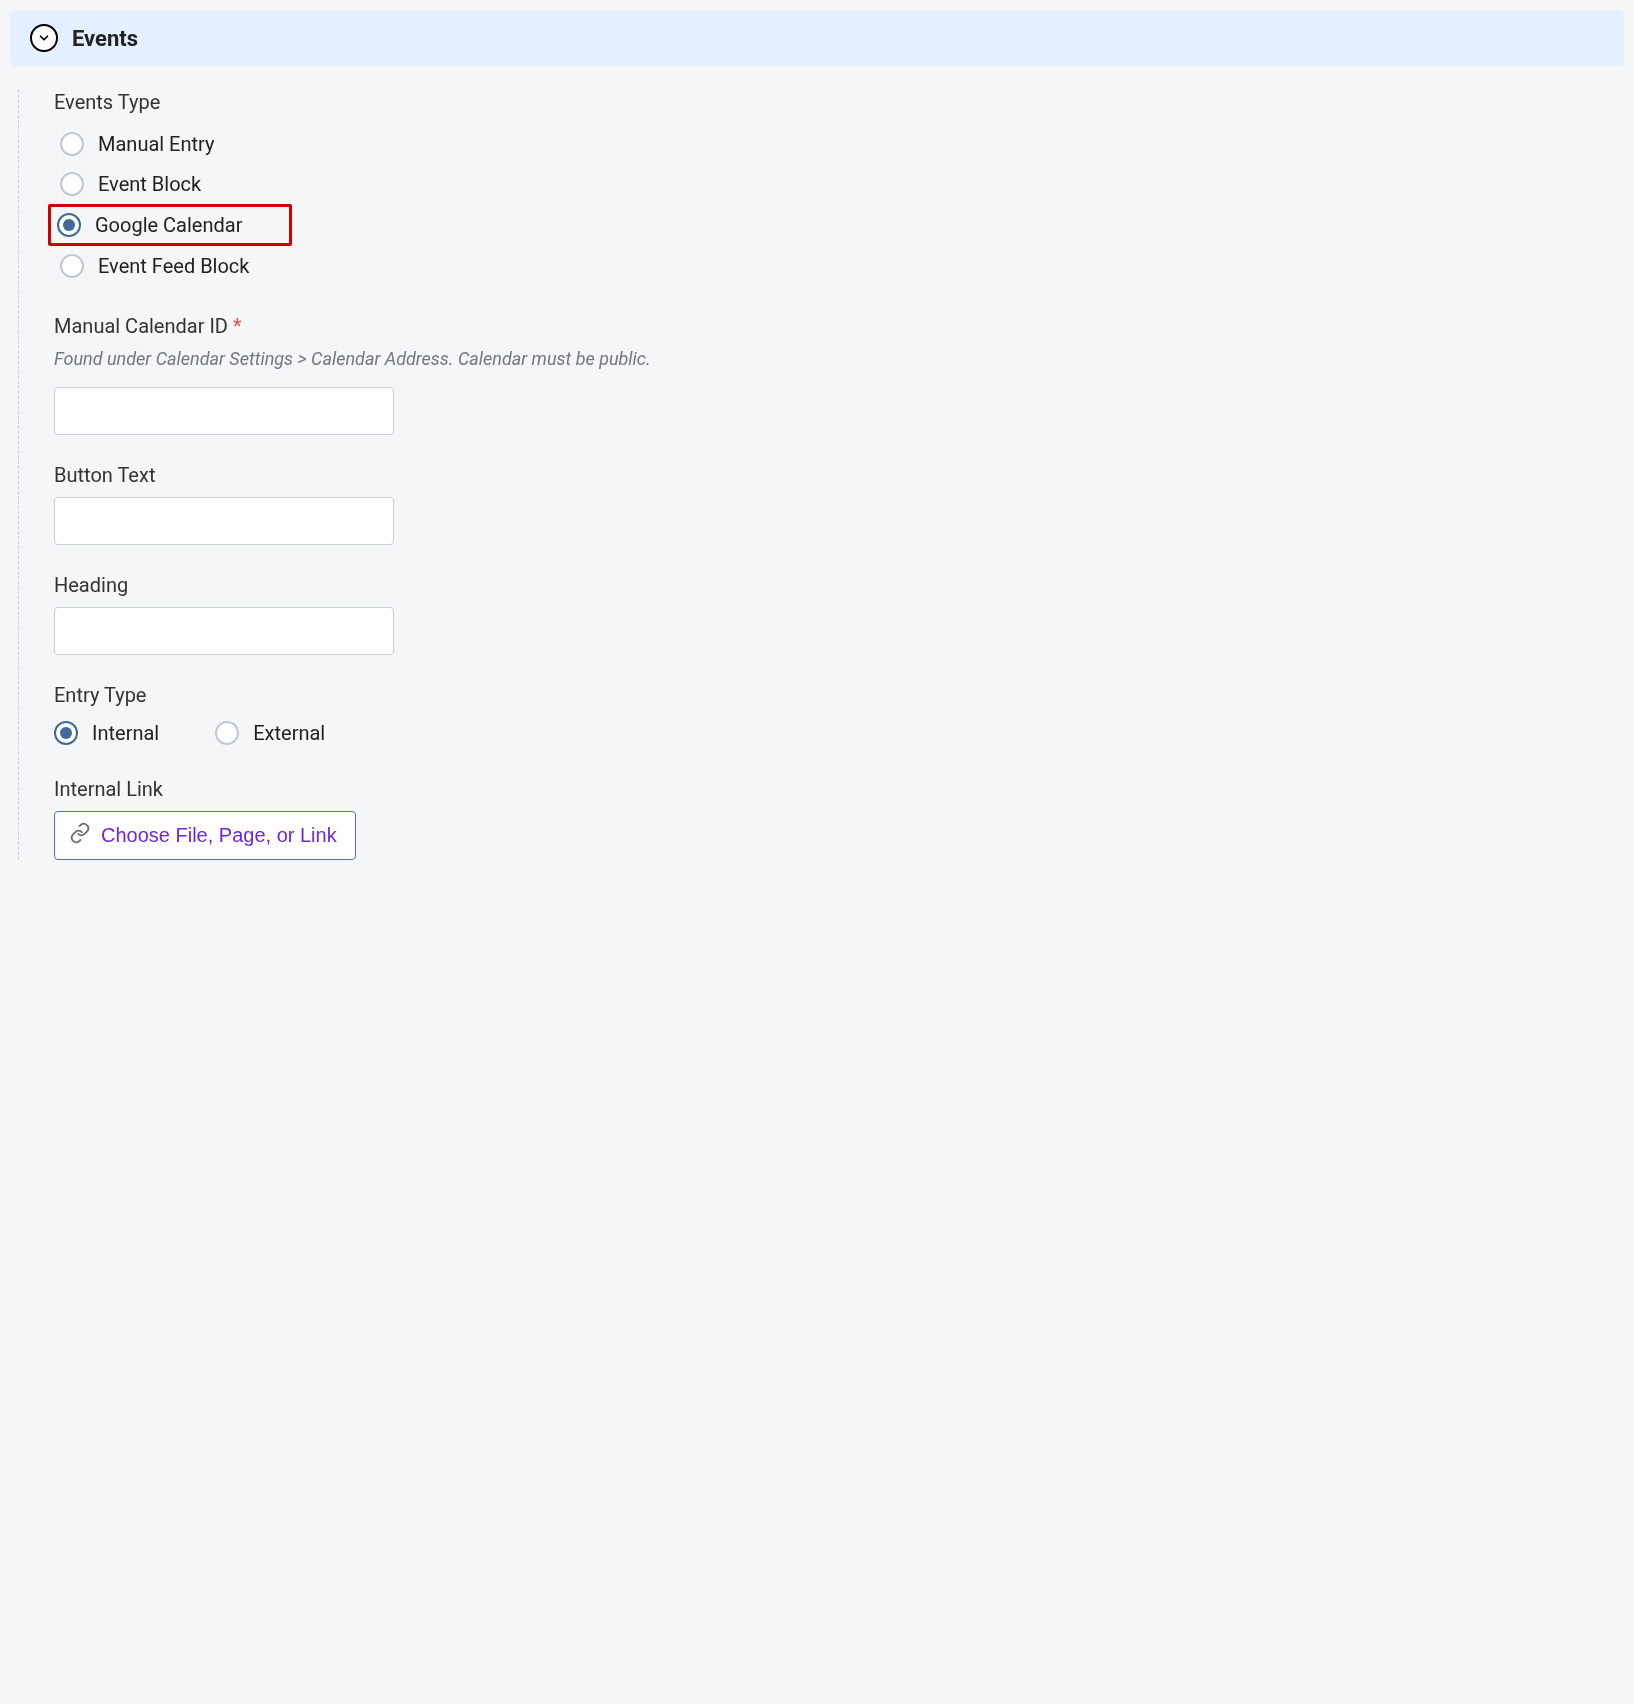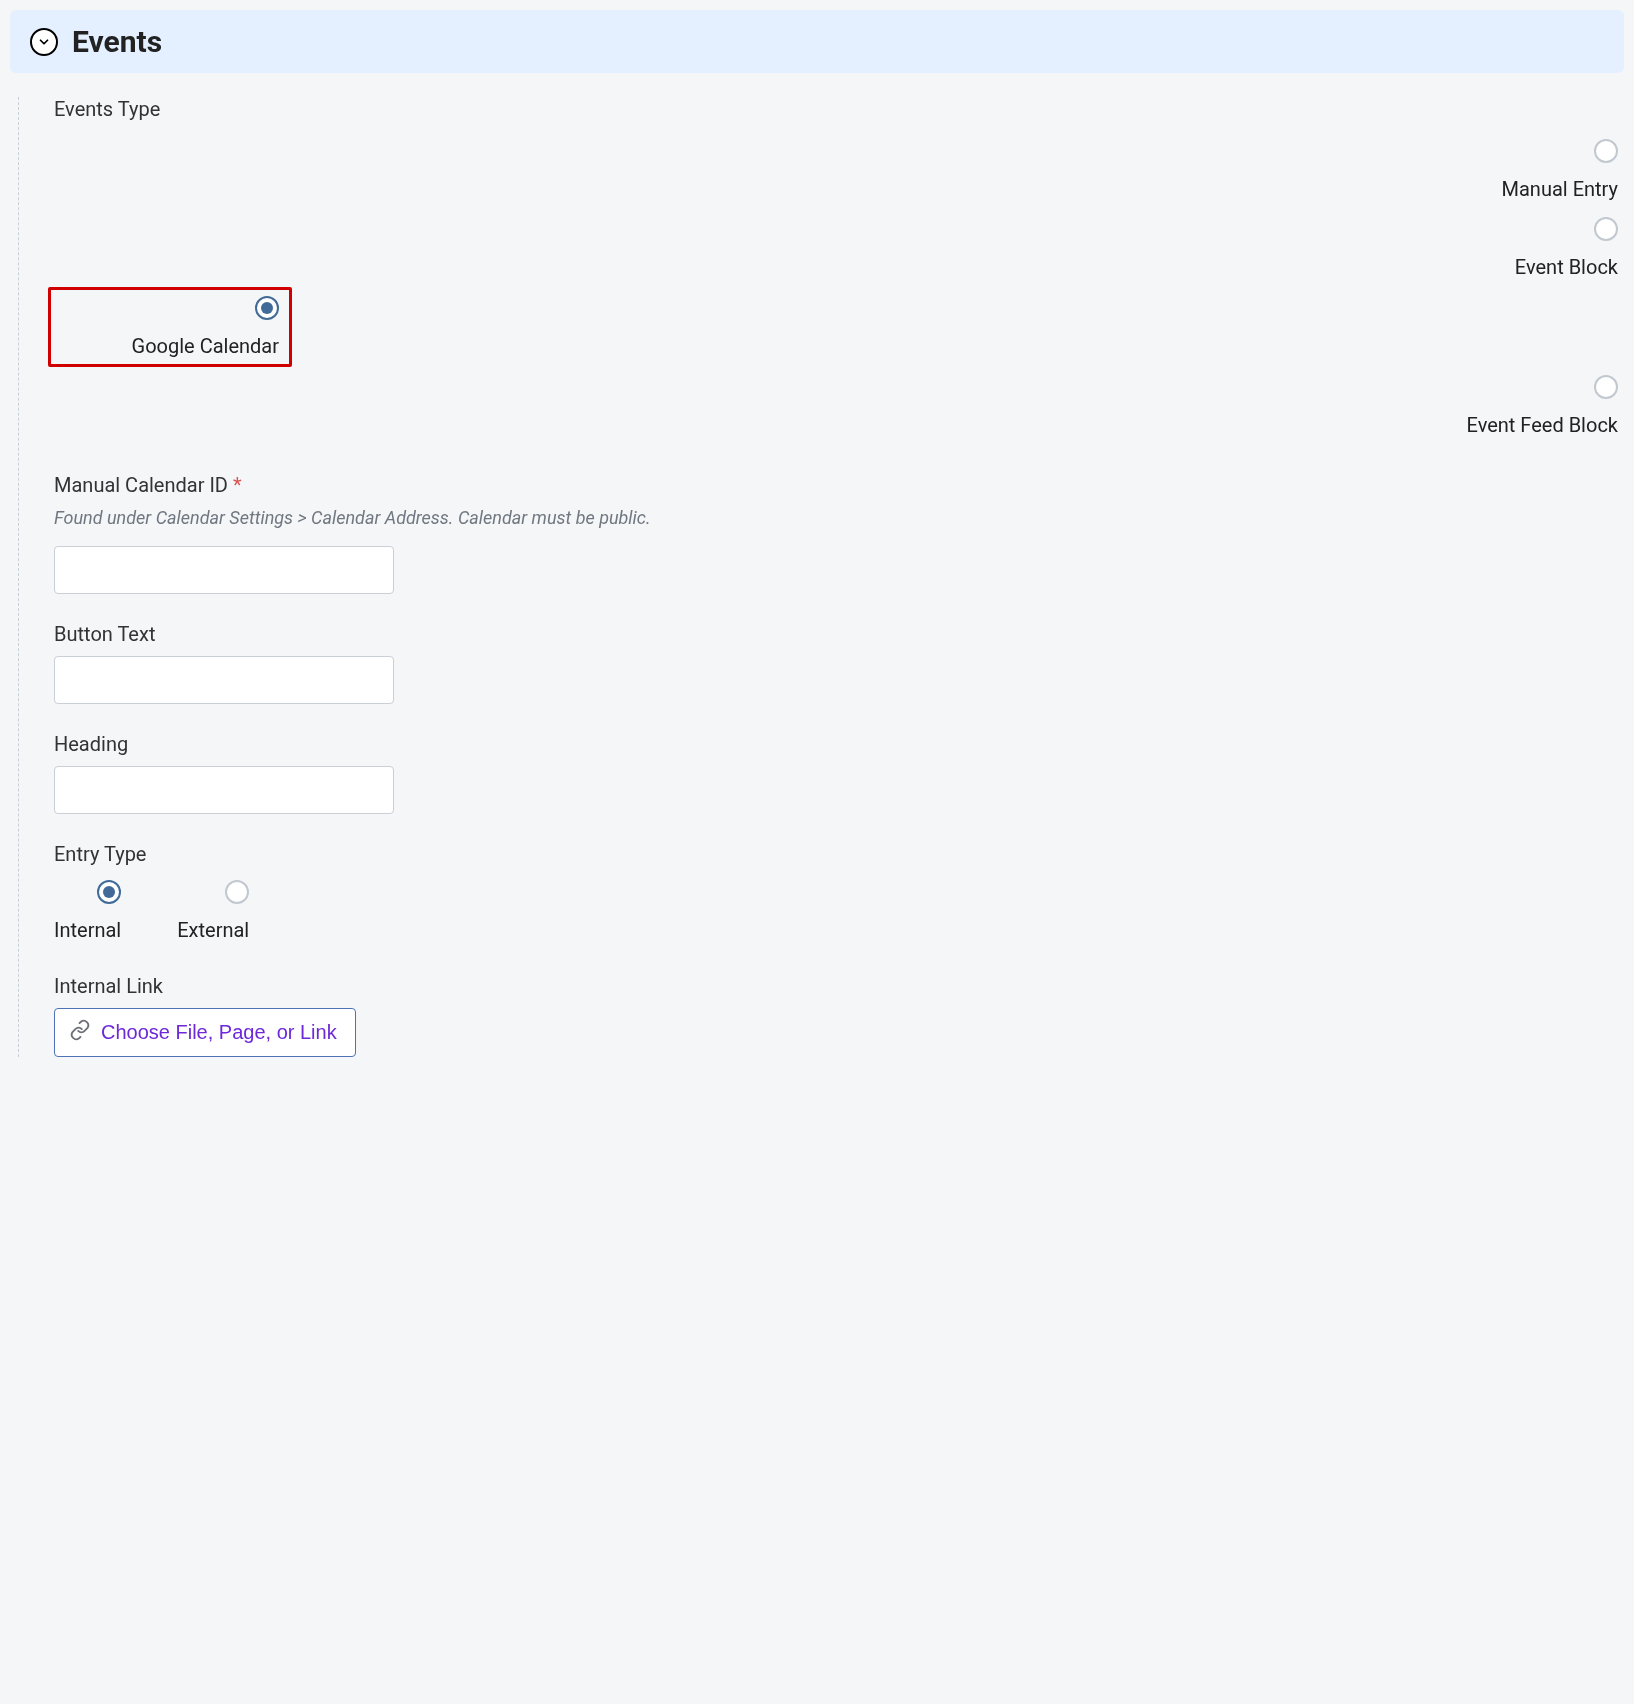--- a/index.html
+++ b/index.html
@@ -26,21 +26,21 @@
   .sh-chevron {
     width: 28px; height: 28px;
     border: 2px solid #000;
     border-radius: 50%;
     display: flex; align-items: center; justify-content: center;
     background: #fff;
   }
   .sh-chevron svg { width: 14px; height: 14px; }
   .sh-title {
     font-weight: 700;
-    font-size: 30px;
+    font-size: 22px;
     color: #222;
   }
 
   .content {
     padding: 0 0 0 44px;
     position: relative;
   }
   .content::before {
     content: "";
     position: absolute;
@@ -60,25 +60,24 @@
     font-style: italic;
     color: #707780;
     font-size: 18px;
     margin-bottom: 18px;
   }
   .req { color: #d9534f; }
 
   .radio-group { margin-top: 8px; }
   .radio-row {
     display: flex;
-    align-items: flex-end;
+    align-items: center;
     gap: 14px;
     padding: 8px 6px;
     position: relative;
-    flex-direction: column;
   }
   .radio-outline {
     border: 3px solid #d10000;
     border-radius: 2px;
     padding: 6px 10px 6px 6px;
     margin-left: -6px;
     width: 244px;
   }
   .radio {
     position: relative;

